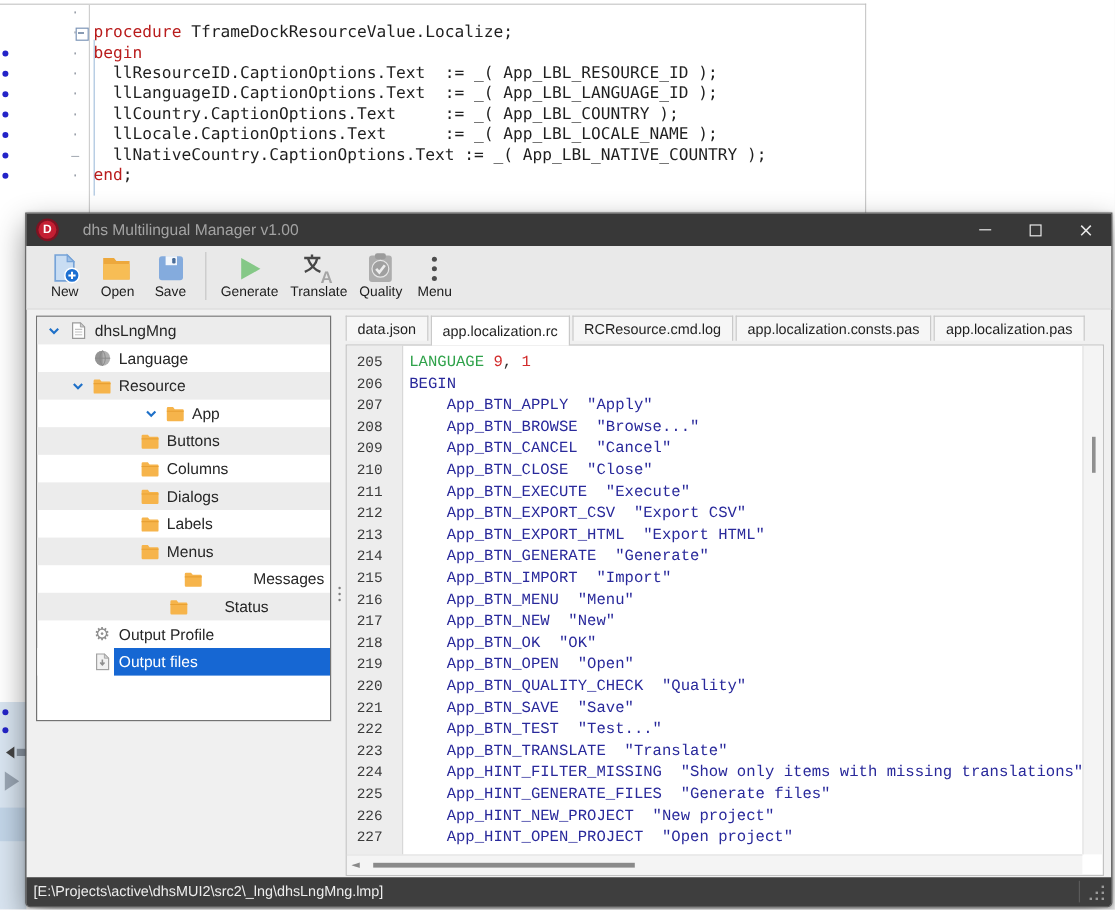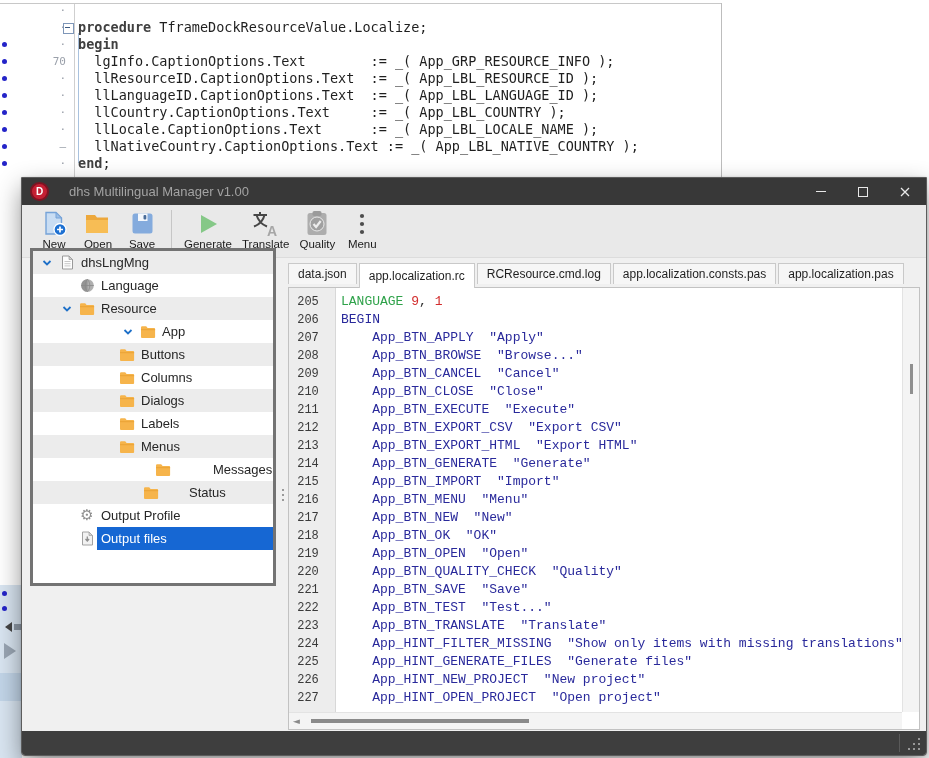--- a/index.html
+++ b/index.html
@@ -14,21 +14,21 @@
   .fold-guide{position:absolute;left:78px;top:33px;width:1px;height:130px;background:#a9c2de}
   .bglines{position:absolute;left:0;top:2px;right:1px}
   .bgline{display:flex;height:17px;position:relative}
   .bp{width:14px;position:relative;flex:0 0 14px}
   .bgline.has-dot .bp::before{content:"";position:absolute;left:2px;top:6px;width:5px;height:5px;border-radius:50%;background:#2424c8}
   .gnum{flex:0 0 52px;width:52px;text-align:right;font:11px/17px "DejaVu Sans Mono",monospace;color:#9aa0aa}
   .foldbox{display:none}
   .bgline.has-fold .foldbox{display:block;position:absolute;left:63px;top:4px;width:9px;height:9px;background:#fff;border:1px solid #7e96b8}
   .bgline.has-fold .foldbox::after{content:"";position:absolute;left:1px;top:3px;width:5px;height:1px;background:#3c5a82}
   .bgcode{margin:0 0 0 12px;white-space:pre;font:13.5px/17px "DejaVu Sans Mono",monospace}
-  .c-kw{color:#404040;font-weight:bold}
+  .c-kw{color:#b91c1c;font-weight:normal}
   .c-code{color:#1f1f1f}
 
   
   .ide-strip{position:absolute;left:0;top:585px;width:22px;height:173px;background:#d9e5f1}
   .strip-dot{position:absolute;left:2px;width:5px;height:5px;border-radius:50%;background:#2424c8}
   .d1{top:6px}.d2{top:21px}
   .strip-arrow{position:absolute;left:5px;top:37px;width:0;height:0;border-top:5px solid transparent;border-bottom:5px solid transparent;border-right:7px solid #454545}
   .strip-bar{position:absolute;left:14px;top:39px;width:8px;height:6px;background:#8d98a5}
   .strip-play{position:absolute;left:4px;top:58px;width:0;height:0;border-top:8px solid transparent;border-bottom:8px solid transparent;border-left:12px solid #9aa6b4}
   .strip-band{position:absolute;left:0;top:88px;width:22px;height:28px;background:#c2d5e8}
@@ -47,21 +47,21 @@
   .wc-min::before{content:"";width:10px;height:1px;background:#e8e8e8}
   .wc-max::before{content:"";width:8px;height:8px;border:1px solid #e8e8e8}
 
   .toolbar{position:absolute;left:0;top:27px;width:100%;height:53px;background:#e9e9e9;border-bottom:1px solid #dcdcdc;
            display:flex;align-items:flex-start;padding:4px 0 0 10px;box-sizing:border-box}
   .tbtn{display:flex;flex-direction:column;align-items:center;margin:0 5px;min-width:34px}
   .tbicon{height:29px;display:flex;align-items:center;justify-content:center}
   .tblabel{font-size:11.5px;color:#1c1c1c}
   .tsep{width:1px;background:#c6c6c6;height:40px;margin:1px 7px 0 7px}
 
-  .tree{position:absolute;left:8px;top:70px;width:246px;height:338px;border:3px solid #737373;background:#fff;overflow:hidden;box-sizing:border-box}
+  .tree{position:absolute;left:8px;top:85px;width:246px;height:338px;border:1px solid #737373;background:#fff;overflow:hidden;box-sizing:border-box}
   .trow{display:flex;align-items:center;height:23px;font-size:13px;color:#262626}
   .trow:nth-of-type(odd){background:#ececec}
   .trow.selected{background:#fff}
   .chev{flex:0 0 20px;width:20px;display:flex;align-items:center;justify-content:center}
   .ticon{flex:0 0 20px;width:20px;display:flex;align-items:center;justify-content:center}
   .tlabel{flex:1;height:100%;display:flex;align-items:center;padding-left:4px}
   .trow.selected .tlabel{background:#1667d3;color:#fff}
 
   .splitter{position:absolute;left:256px;top:303px;width:9px;height:28px;display:flex;flex-direction:column;align-items:center;justify-content:center;gap:3px}
   .splitter i{width:2px;height:2px;background:#7d7d7d;border-radius:50%}
@@ -118,26 +118,20 @@
           <pre class="bgcode"><span class="c-kw">procedure</span><span class="c-code"> TframeDockResourceValue.Localize;</span></pre>
         </div>
         <div class="bgline has-dot">
           <span class="bp"></span>
           <span class="gnum">·</span>
 
           <pre class="bgcode"><span class="c-kw">begin</span></pre>
         </div>
         <div class="bgline has-dot">
           <span class="bp"></span>
-          <span class="gnum">70</span>
-
-          <pre class="bgcode"><span class="c-code">  lgInfo.CaptionOptions.Text        := _( App_GRP_RESOURCE_INFO );</span></pre>
-        </div>
-        <div class="bgline has-dot">
-          <span class="bp"></span>
           <span class="gnum">·</span>
 
           <pre class="bgcode"><span class="c-code">  llResourceID.CaptionOptions.Text  := _( App_LBL_RESOURCE_ID );</span></pre>
         </div>
         <div class="bgline has-dot">
           <span class="bp"></span>
           <span class="gnum">·</span>
 
           <pre class="bgcode"><span class="c-code">  llLanguageID.CaptionOptions.Text  := _( App_LBL_LANGUAGE_ID );</span></pre>
         </div>
@@ -536,18 +530,19 @@
       <div class="vscroll">
         <div class="vthumb"></div>
       </div>
       <div class="hscroll">
         <span class="harrow">◄</span>
         <div class="hthumb"></div>
       </div>
     </div>
 
     <div class="statusbar">
+      <span class="sbtext">[E:\Projects\active\dhsMUI2\src2\_lng\dhsLngMng.lmp]</span>
       <div class="sbsep"></div>
       <div class="grip"></div>
     </div>
 
   </div>
 </div>
 
 </body></html>

